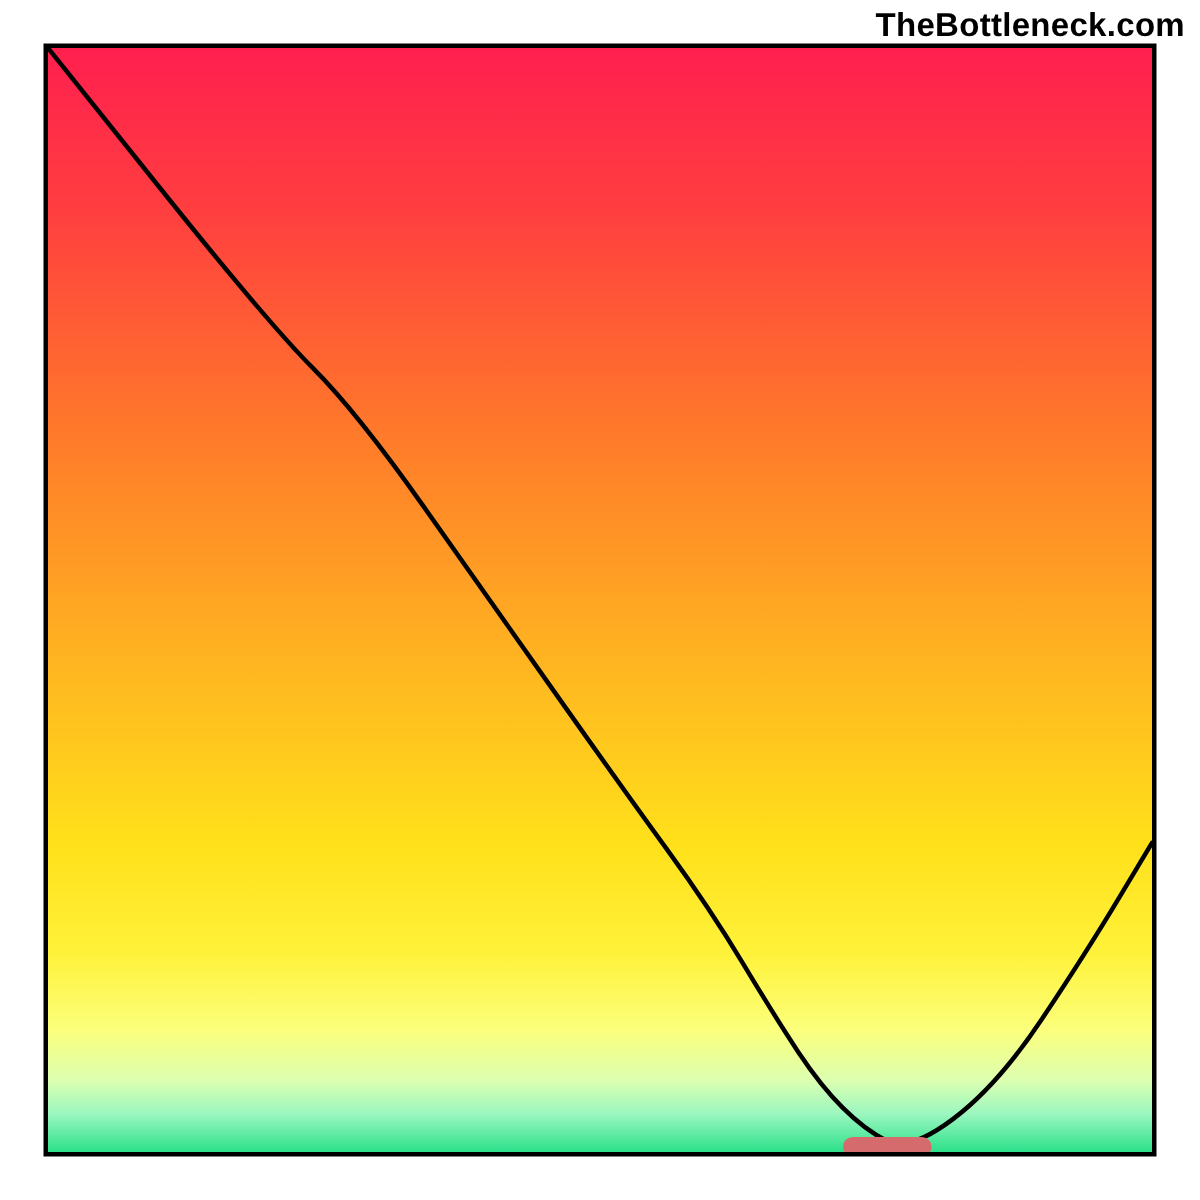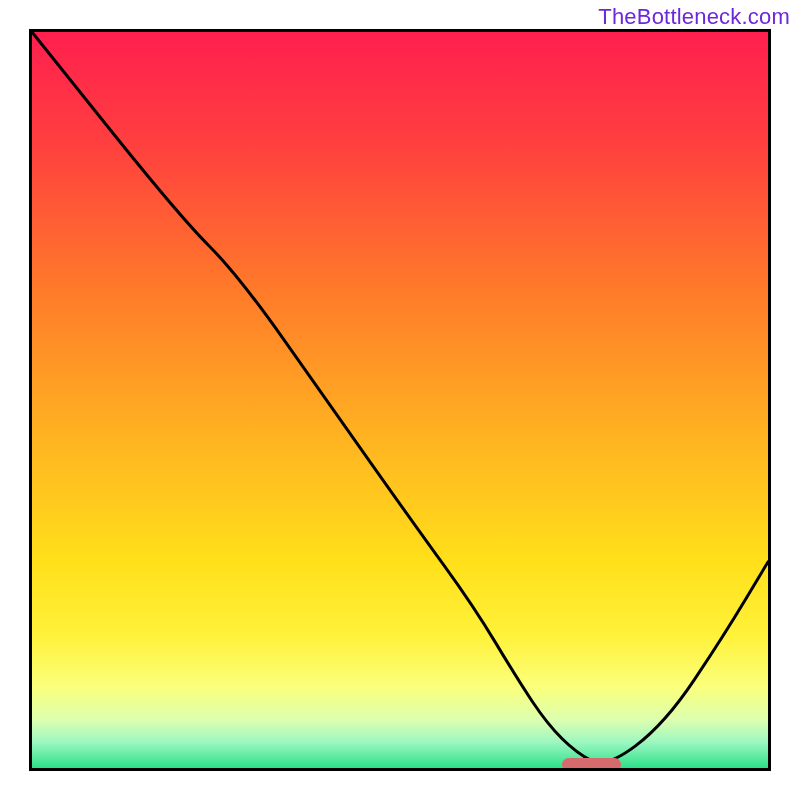--- a/index.html
+++ b/index.html
@@ -13,22 +13,22 @@
   .outer {
     position: relative;
     width: 800px;
     height: 800px;
   }
   .watermark {
     position: absolute;
     top: 4px;
     right: 10px;
     font-size: 22px;
-    font-weight: 400;
-    color: #6d28d9;
+    font-weight: 700;
+    color: #000000;
     letter-spacing: 0.2px;
   }
   .plot-frame {
     position: absolute;
     left: 29px;
     top: 29px;
     width: 742px;
     height: 742px;
     border: 3px solid #000;
     box-sizing: border-box;

